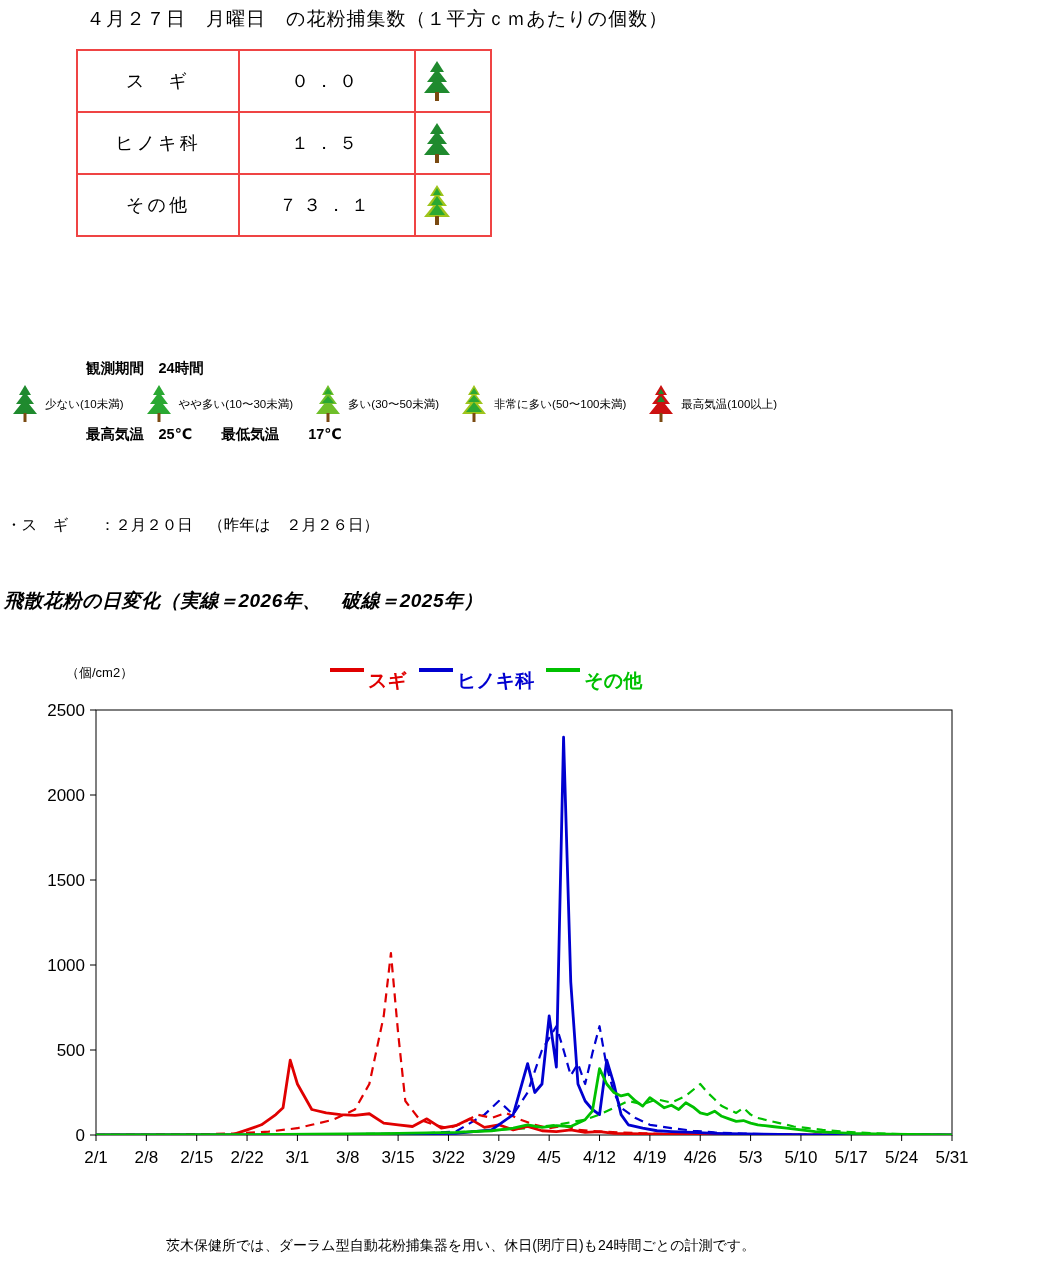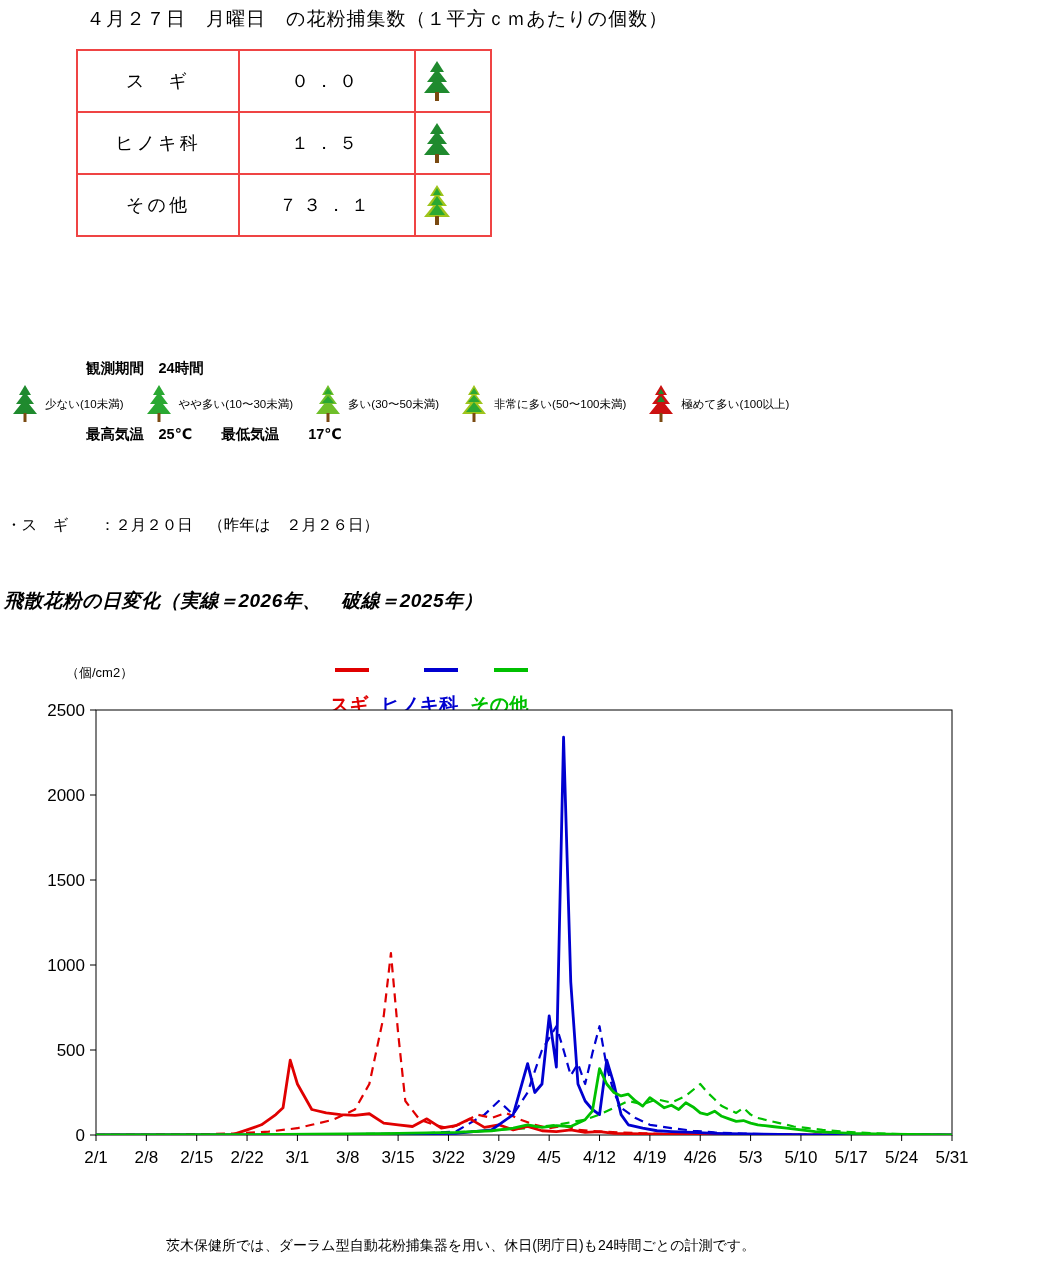--- a/index.html
+++ b/index.html
@@ -92,21 +92,21 @@
   #yaxis-unit{
     left:66px;top:664px;
     font-size:13px;
   }
   #chart-legend{
     left:330px;top:668px;
     font-size:19px;font-weight:bold;
     display:flex;align-items:center;gap:12px;
     white-space:nowrap;
   }
-  #chart-legend .li{display:flex;align-items:flex-end;gap:20px;flex-direction:column;}
+  #chart-legend .li{display:flex;align-items:flex-start;gap:4px;}
   #chart-legend .swatch{display:inline-block;width:34px;height:4px;}
 
   
   #footer-note{
     left:166px;top:1237px;
     font-size:14px;
     white-space:nowrap;
   }
 
   svg{display:block;}
@@ -224,21 +224,21 @@
     <span>
       <svg width="34" height="42" viewBox="0 0 34 42" aria-hidden="true">
         <polygon points="17,2 23,12 11,12" fill="#cc1111"></polygon>
         <polygon points="17,9 26,21 8,21" fill="#cc1111"></polygon>
         <polygon points="17,16 29,31 5,31" fill="#cc1111"></polygon>
         <polygon points="17,6 20,11 14,11" fill="#1f8a2e"></polygon>
         <polygon points="17,13 21,19 13,19" fill="#1f8a2e"></polygon>
         <rect x="15.5" y="30" width="3" height="9" fill="#7a4a12"></rect>
       </svg>
     </span>
-    <span class="lbl">極めて多い(100以上)</span>
+    <span class="lbl">最高気温(100以上)</span>
   </div>
 </div>
 
 <div class="abs" id="startday">
   <div>・ス　ギ　　：２月２０日　（昨年は　２月２６日）</div>
 </div>
 
 <div class="abs" id="daily-heading">飛散花粉の日変化（実線＝2026年、　破線＝2025年）</div>
 
 <div class="abs" id="yaxis-unit">（個/cm2）</div>

